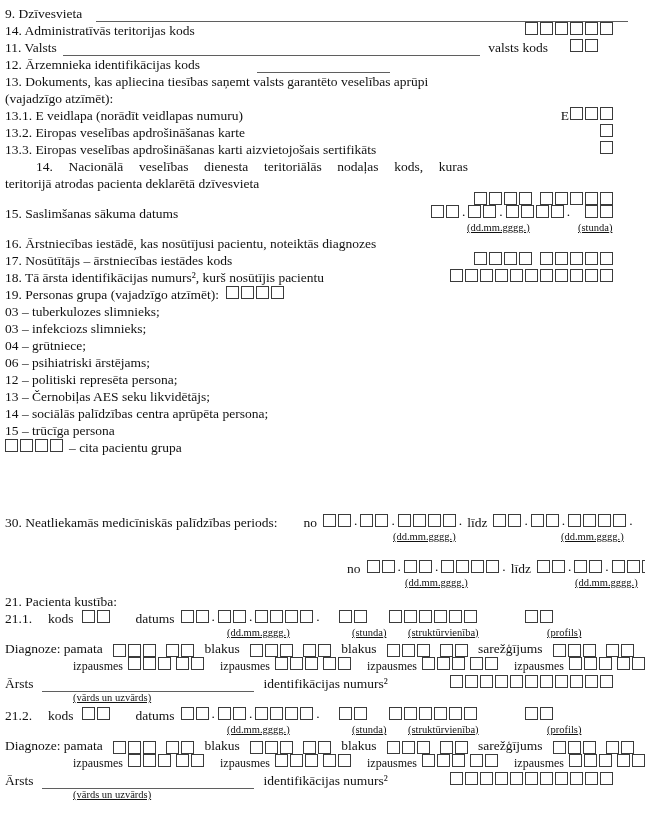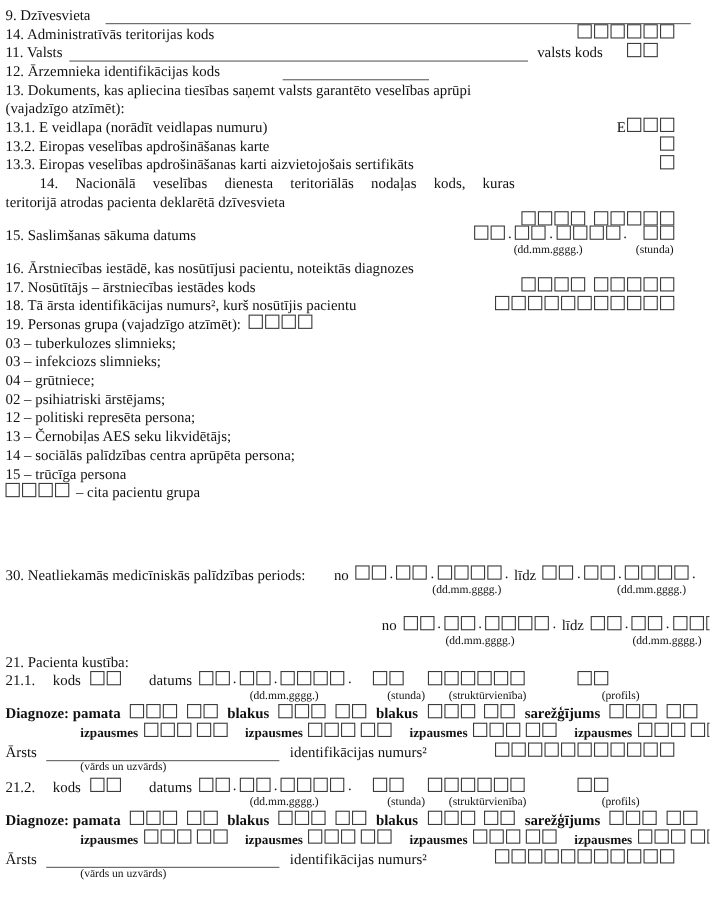--- a/index.html
+++ b/index.html
@@ -8,25 +8,25 @@
   .row{display:flex;align-items:baseline;line-height:17px;white-space:nowrap;}
   .line{line-height:17px;}
   .uline{border-bottom:1.3px solid #5f5f5f;height:12px;align-self:flex-end;}
   .grow{flex:1;}
   .bx{display:inline-block;width:11px;height:11px;border:1.4px solid #3b3b3b;background:#fff;box-sizing:content-box;}
   .bxg{display:inline-flex;align-items:flex-end;gap:2px;}
   .sub{display:inline-flex;gap:2px;}
   .dot{line-height:12px;margin:0 1px;}
   .rm{margin-right:27px;}
   .hintrow{position:relative;height:13px;font-size:10.5px;line-height:12px;}
-  .hint{position:absolute;top:0;}
+  .hint{position:absolute;top:0;text-decoration:underline;}
   .hsmall{font-size:10.5px;margin-left:16px;}
   .just{width:432px;text-align:justify;text-align-last:justify;margin-left:31px;}
   .wrapblock{max-width:525px;}
-  .sb{display:flex;align-items:flex-start;justify-content:space-between;line-height:17px;white-space:nowrap;font-weight:bold;}
+  .sb{display:flex;align-items:flex-end;justify-content:space-between;line-height:17px;white-space:nowrap;}
   .izunit{display:inline-flex;align-items:baseline;gap:5px;}
   .gapbig{height:58px;}
   .mt16{margin-top:16px;}
 </style>
 </head>
 <body>
 
 <div class="page">
 
   <div class="row">
@@ -187,21 +187,21 @@
         <span class="bx"></span>
         <span class="bx"></span>
         <span class="bx"></span>
         <span class="bx"></span>
       </span>
   </div>
 
   <div class="line">03 – tuberkulozes slimnieks;</div>
   <div class="line">03 – infekciozs slimnieks;</div>
   <div class="line">04 – grūtniece;</div>
-  <div class="line">02 – psihiatriski ārstējams;</div>
+  <div class="line">06 – psihiatriski ārstējams;</div>
   <div class="line">12 – politiski represēta persona;</div>
   <div class="line">13 – Černobiļas AES seku likvidētājs;</div>
   <div class="line">14 – sociālās palīdzības centra aprūpēta persona;</div>
   <div class="line">15 – trūcīga persona</div>
 
   <div class="row">
     <span class="bxg">
         <span class="bx"></span>
         <span class="bx"></span>
         <span class="bx"></span>

